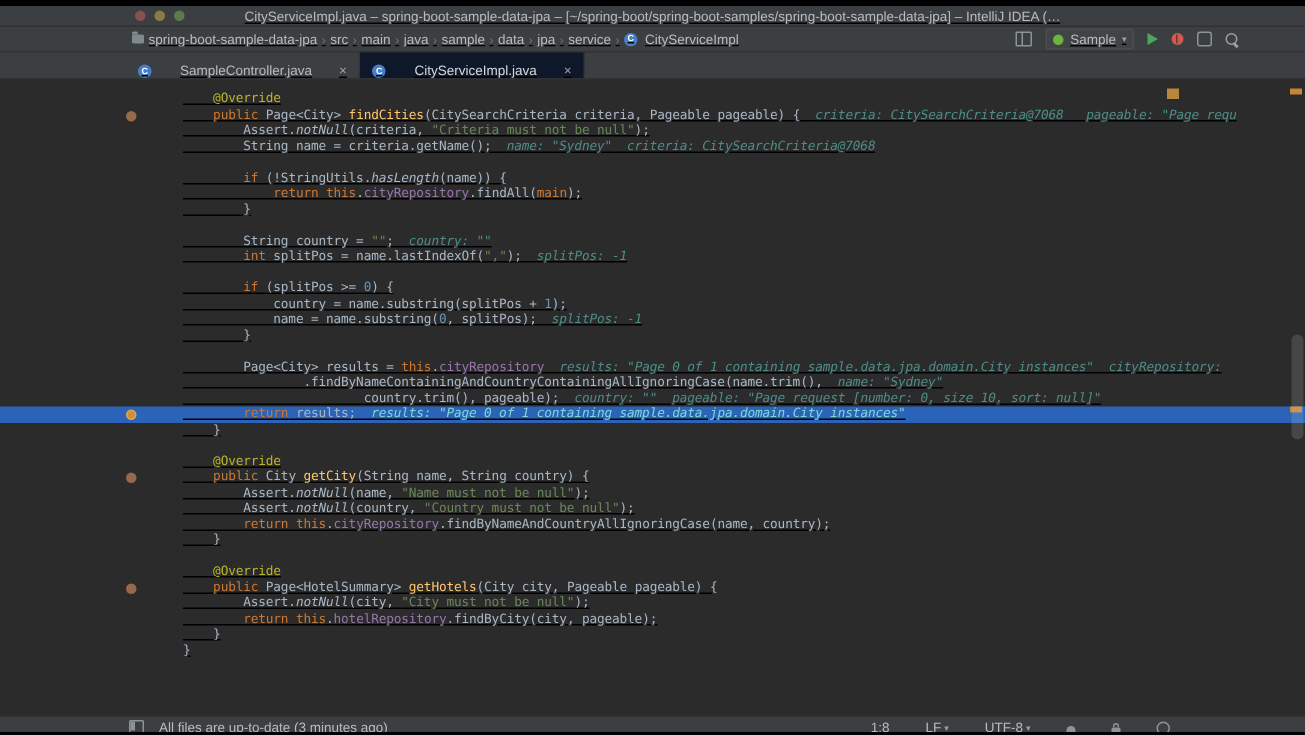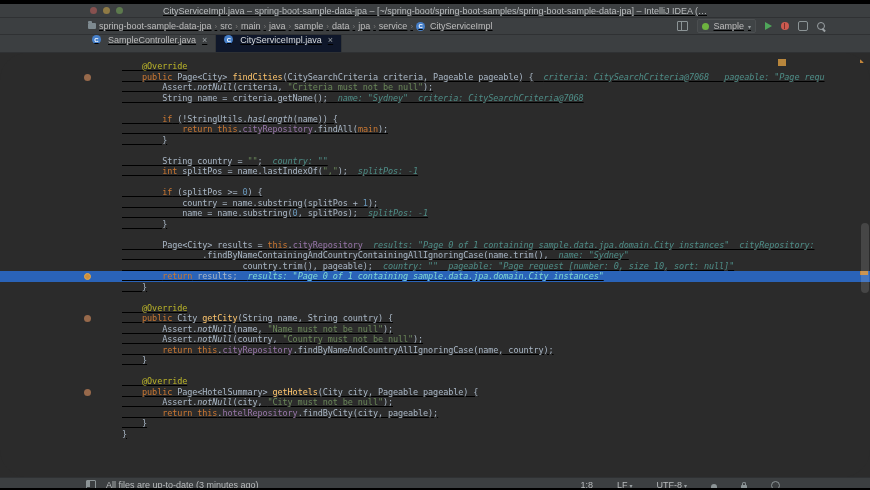--- a/index.html
+++ b/index.html
@@ -31,26 +31,26 @@
   .chev{color:#9aa0a3;font-size:6px;}
   .play-icon{width:0;height:0;border-left:7px solid #4fa65a;border-top:4px solid transparent;border-bottom:4px solid transparent;}
   .bug-icon{width:8px;height:8px;border-radius:50%;background:#ce5a50;position:relative;}
   .bug-icon::before{content:"";position:absolute;left:3px;top:1px;width:1px;height:6px;background:#7a322c;}
   .coverage-icon{width:8px;height:8px;border:1px solid #8c9496;border-radius:2px;}
   .magnifier{width:6px;height:6px;border:1.5px solid #9aa0a3;border-radius:50%;position:relative;}
   .magnifier::after{content:"";position:absolute;left:5px;top:5px;width:4px;height:1.5px;background:#9aa0a3;transform:rotate(45deg);transform-origin:0 0;}
 
   
   .tabbar{height:17px;background:#3c3f41;border-bottom:1px solid #2f3133;display:flex;align-items:stretch;padding-left:84px;font-size:9px;}
-  .tab{display:flex;align-items:flex-start;gap:4px;padding:0 8px;color:#bbbbbb;border-right:1px solid #323537;cursor:default;}
+  .tab{display:flex;align-items:flex-end;gap:16px;padding:0 8px;color:#bbbbbb;border-right:1px solid #323537;cursor:default;}
   .tab.active{background:#0f172a;color:#d6d9db;}
   .tab-close{color:#9aa0a3;font-size:9px;margin-left:2px;}
 
   
-  .editor{position:relative;height:424px;background:#2b2b2b;overflow:hidden;font-family:"DejaVu Sans Mono",monospace;font-size:8.5px;letter-spacing:-0.1px;border-radius:27px;}
+  .editor{position:relative;height:424px;background:#2b2b2b;overflow:hidden;font-family:"DejaVu Sans Mono",monospace;font-size:8.5px;letter-spacing:-0.1px;}
   .code-lines{padding-top:8px;}
   .code-row{display:flex;height:10.5px;line-height:10.5px;white-space:pre;}
   .code-row.hl{background:#2a63b8;}
   .gutter{width:122px;flex:none;position:relative;}
   .gi{position:absolute;left:84px;top:2px;width:7px;height:7px;border-radius:50%;}
   .gi-ov{background:#97694b;}
   .gi-bp{background:#cf8f3a;border:1px solid #e2a84e;box-sizing:border-box;}
   .code-text{color:#a9b7c6;}
   .tk-p{color:#a9b7c6;}
   .tk-k{color:#cc7832;}

